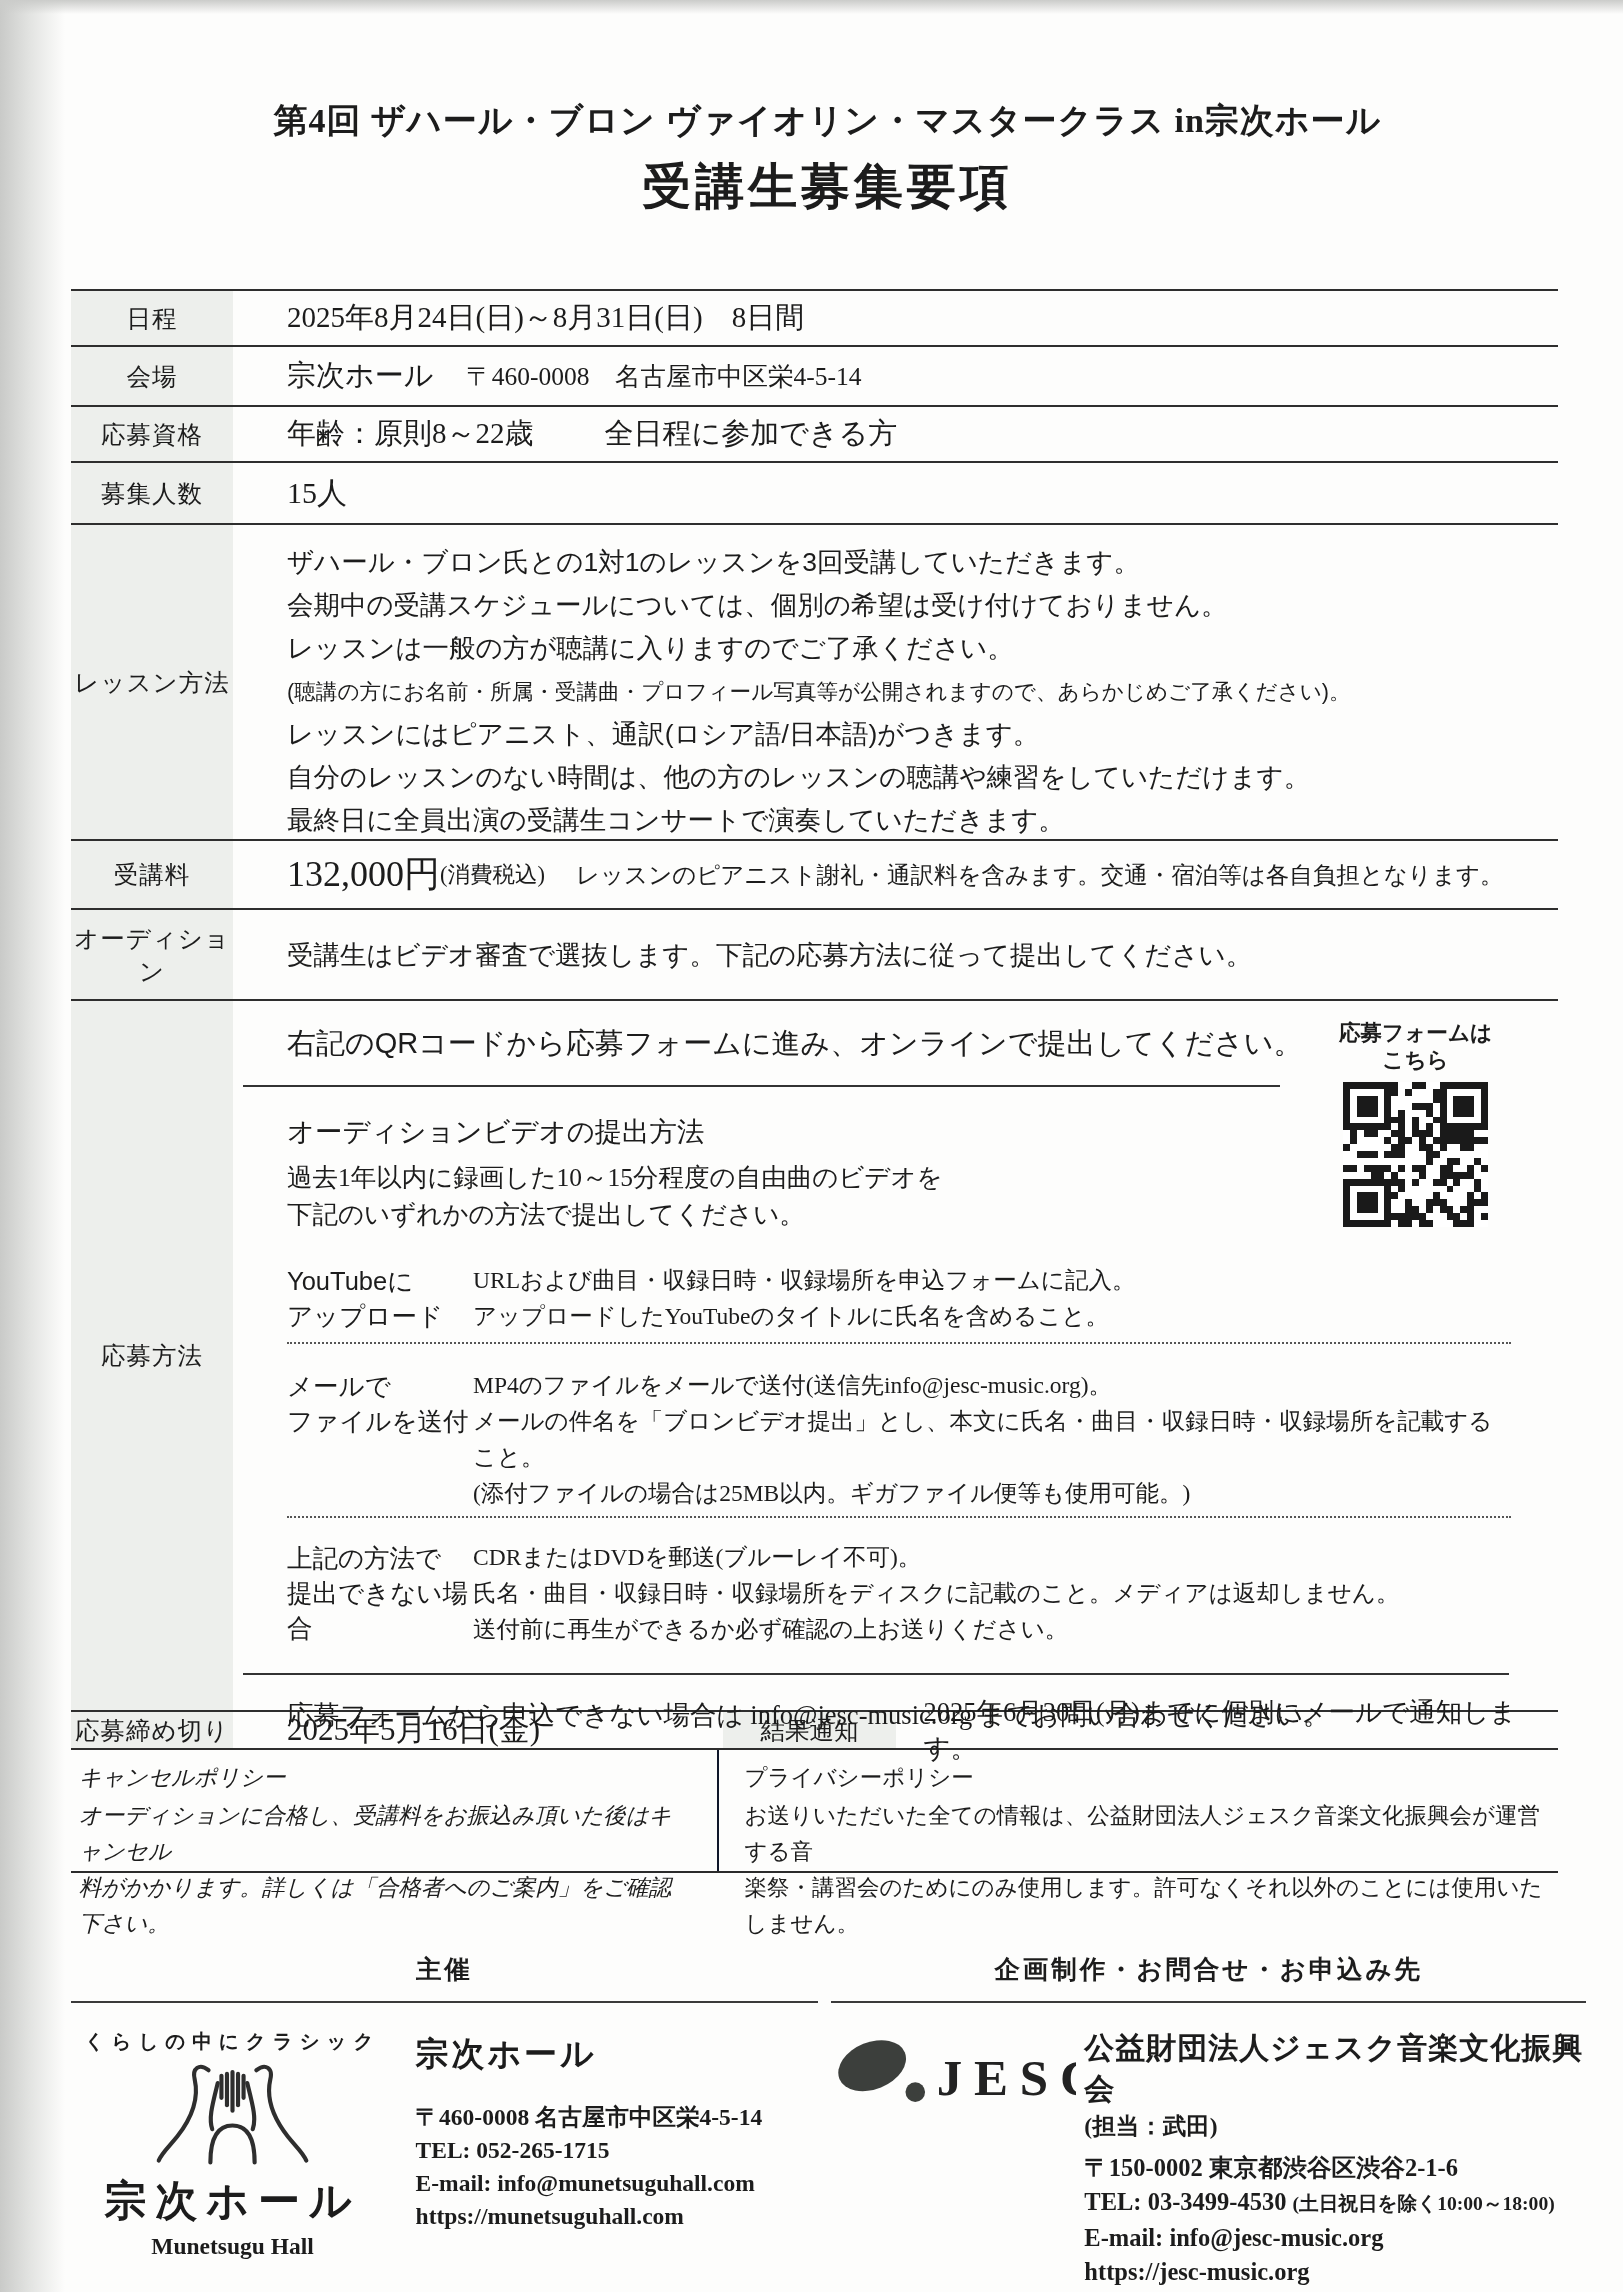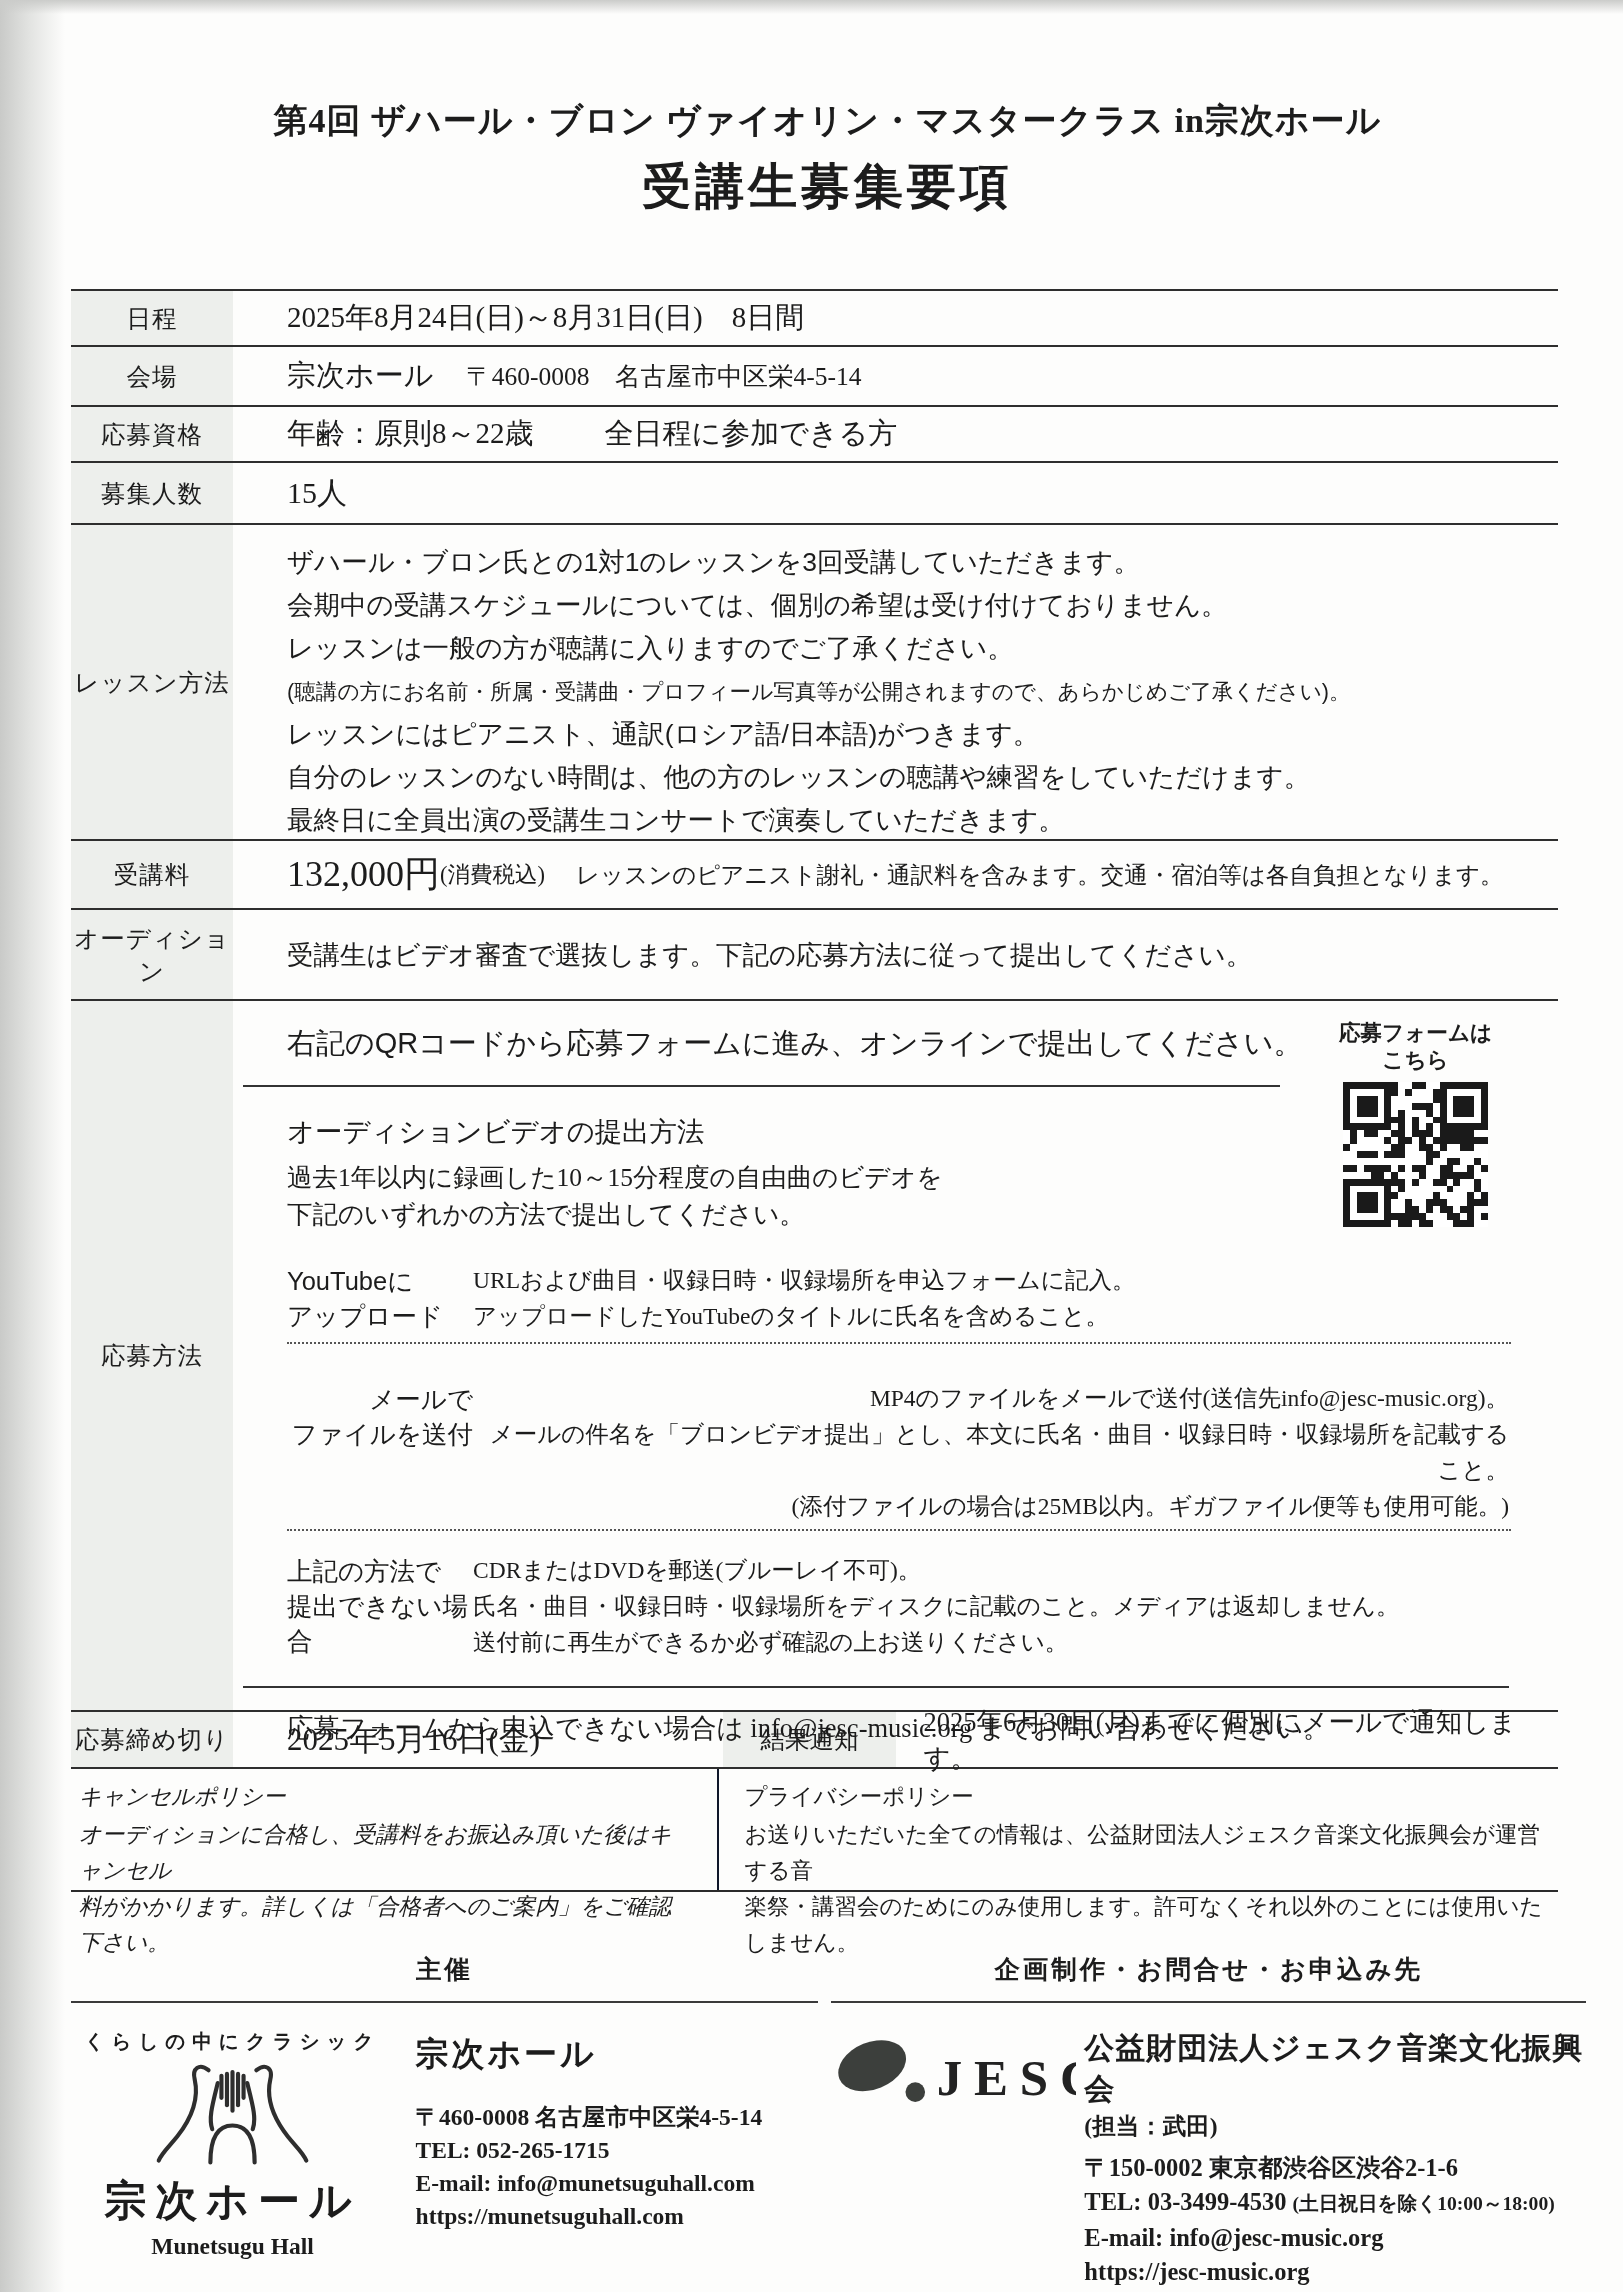--- a/index.html
+++ b/index.html
@@ -17,21 +17,21 @@
   .title1{font-size:34px;font-weight:bold;letter-spacing:1px;}
   .title2{font-size:49px;font-weight:bold;letter-spacing:3.9px;margin-top:9.8px;}
   
   .doc-table{position:absolute;left:71px;top:289px;width:1487px;border-bottom:2.9px solid #2b2b2b;}
   .row{display:flex;border-top:2px solid #2e2e2e;box-sizing:border-box;align-items:stretch;}
   .lbl{width:162px;background:#edefec;display:flex;align-items:center;justify-content:center;
        font-family:"Liberation Sans","DejaVu Sans",sans-serif;font-size:24.5px;letter-spacing:1px;
        flex-shrink:0;text-align:center;}
   .cell{flex:1;display:flex;align-items:center;padding-left:54px;box-sizing:border-box;}
   .h57{height:56px}.h61{height:60px}.h63{height:62px}.h70{height:69px}.h93{height:91px}
-  .hlesson{height:316px}.happ{height:711px}.h54{height:57px}.hpol{height:123px}
+  .hlesson{height:316px}.happ{height:711px}.h54{height:38px}.hpol{height:123px}
   .v30{font-size:29px;}
   .venue-name{font-size:29px;}
   .venue-addr{font-size:25.5px;margin-left:33px;}
   .elig-gap{margin-left:71px;}
   .capacity{font-size:30px;}
   
   .lesson-cell{flex:1;padding:15.7px 19.6px 0 54px;box-sizing:border-box;}
   .lesson-line{font-family:"Liberation Sans","DejaVu Sans",sans-serif;font-size:26.5px;line-height:43px;}
   .lesson-line.small{font-size:21.6px;}
   
@@ -46,21 +46,21 @@
   .qr-caption{font-family:"Liberation Sans","DejaVu Sans",sans-serif;font-weight:bold;font-size:21.6px;line-height:27.4px;}
   .qr-svg{width:145px;height:145px;margin-top:8.8px;background:#fff;}
   .app-divider{border-top:2px solid #333;width:1037px;margin:19.6px 0 0 9.8px;}
   .video-heading{font-size:27.4px;margin:25.5px 0 0 54px;line-height:39px;}
   .video-note{font-size:25.5px;margin-left:54px;line-height:37px;}
   .vn1{margin-top:7.8px;}
   .method{display:flex;margin-left:54px;margin-right:49px;}
   .m-name{width:186px;flex-shrink:0;font-family:"Liberation Sans","DejaVu Sans",sans-serif;
           font-size:25.5px;line-height:35px;padding-top:2px;}
   .m-desc{flex:1;font-size:23.5px;line-height:36px;}
-  .m1{margin-top:29px;}.m2{margin-top:36px;text-align:right;}.m3{margin-top:21.6px;}
+  .m1{margin-top:29px;}.m2{margin-top:23px;}.m3{margin-top:21.6px;}
   .dotted{border-top:2.9px dotted #555;margin:7.8px 47px 0 54px;}
   .d2{margin-top:4.9px;}
   .app-solid{border-top:2px solid #333;margin:25.5px 49px 0 9.8px;}
   .app-fallback{font-size:26.5px;margin:22.5px 0 0 54px;}
   
   .dl-val{width:490px;display:flex;align-items:center;padding-left:54px;box-sizing:border-box;font-size:31px;}
   .lbl2{width:173px;background:#edefec;display:flex;align-items:center;justify-content:center;
         font-family:"Liberation Sans","DejaVu Sans",sans-serif;font-size:24.5px;flex-shrink:0;}
   .nt-val{flex:1;display:flex;align-items:center;padding-left:27.4px;font-size:26.5px;}
   

